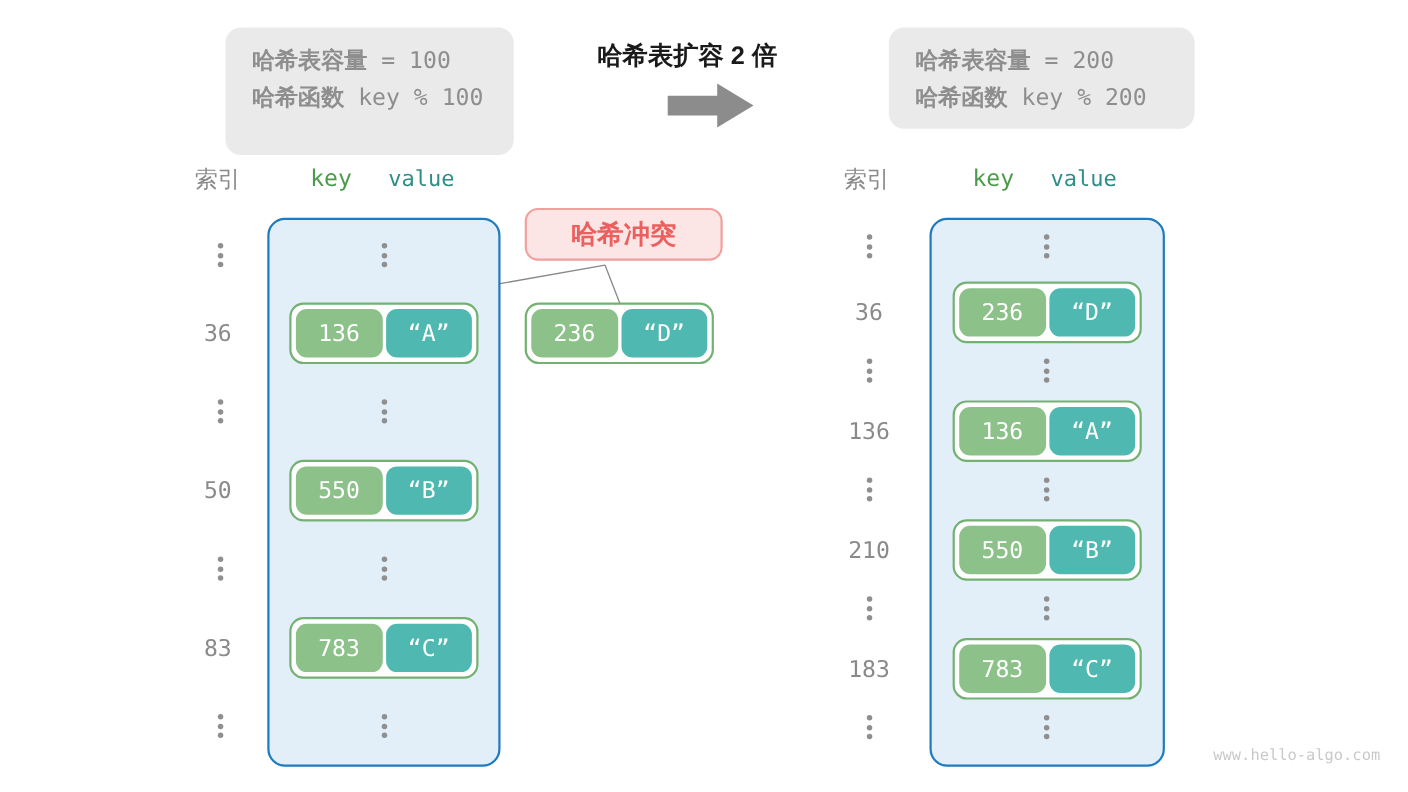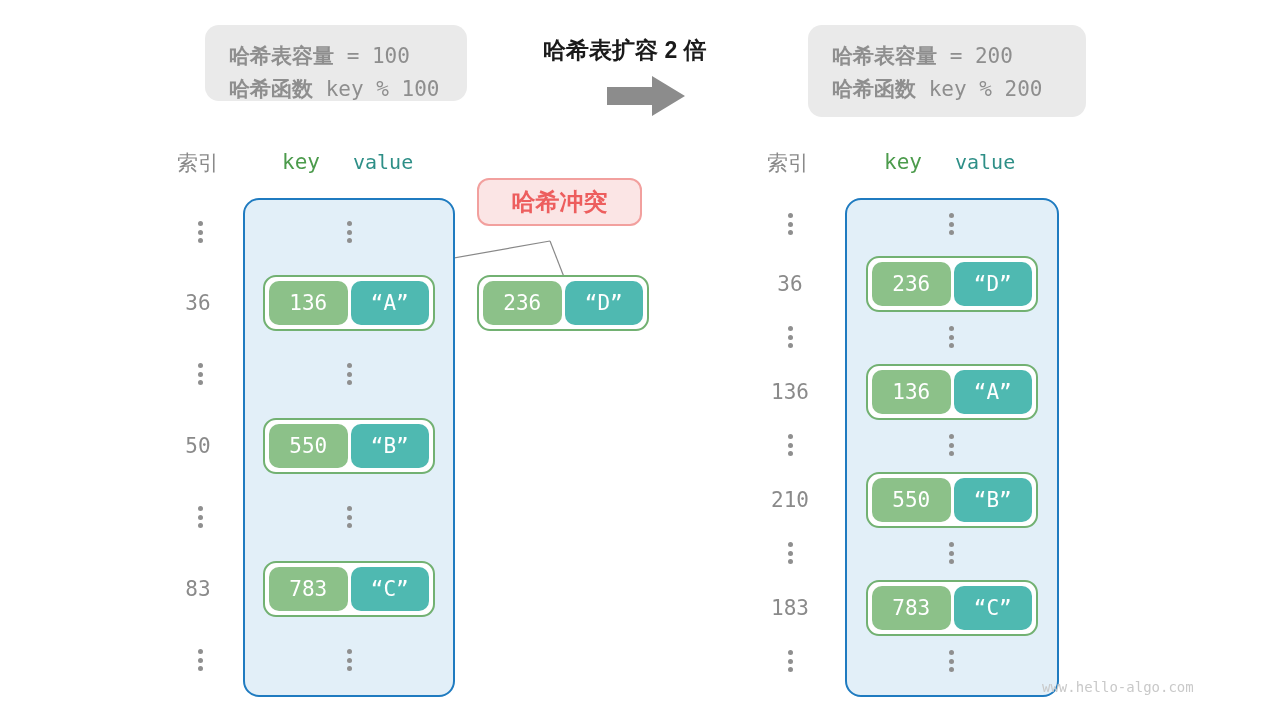--- a/index.html
+++ b/index.html
@@ -47,21 +47,21 @@
        font-size:24px;font-weight:700;color:#ED5E5E;}
 
   .watermark{font-family:"DejaVu Sans Mono",monospace;font-size:14px;color:#C9C9C9;white-space:pre;}
   svg{display:block;}
 </style>
 </head>
 <body>
 
 <div id="canvas">
 
-  <div class="abs info-box" style="left:205px;top:25px;width:262px;height:76px;">
+  <div class="abs info-box" style="left:205px;top:25px;width:262px;height:116px;">
     <div class="info-line"><span class="zh-bold">哈希表容量</span><span class="code"> = 100</span></div>
     <div class="info-line"><span class="zh-bold">哈希函数</span><span class="code"> key % 100</span></div>
   </div>
 
   <div class="abs info-box" style="left:808px;top:25px;width:278px;height:92px;">
     <div class="info-line"><span class="zh-bold">哈希表容量</span><span class="code"> = 200</span></div>
     <div class="info-line"><span class="zh-bold">哈希函数</span><span class="code"> key % 200</span></div>
   </div>
 
   <div class="abs title" style="left:543px;top:35px;width:214px;">哈希表扩容 2 倍</div>
@@ -130,21 +130,21 @@
   <div class="abs pair" style="left:263px;top:561px;">
     <span class="cell k">783</span>
     <span class="cell v">“C”</span>
   </div>
   <div class="abs vdots" style="left:346px;top:649px;">
       <i></i>
       <i></i>
       <i></i>
     </div>
 
-  <div class="abs collision" style="left:477px;top:178px;width:165px;height:48px;">哈希冲突</div>
+  <div class="abs collision" style="left:477px;top:189px;width:180px;height:48px;">哈希冲突</div>
   <div class="abs pair" style="left:477px;top:275px;">
     <span class="cell k">236</span>
     <span class="cell v">“D”</span>
   </div>
 
   <div class="abs hdr-index" style="left:760px;top:149px;width:56px;">索引</div>
   <div class="abs hdr-key" style="left:884px;top:150px;">key</div>
   <div class="abs hdr-value" style="left:955px;top:150px;">value</div>
 
   <div class="abs bucket" style="left:845px;top:198px;width:214px;height:499px;"></div>
@@ -214,15 +214,15 @@
   <div class="abs pair" style="left:866px;top:580px;">
     <span class="cell k">783</span>
     <span class="cell v">“C”</span>
   </div>
   <div class="abs vdots" style="left:948px;top:650px;">
       <i></i>
       <i></i>
       <i></i>
     </div>
 
-  <div class="abs watermark" style="left:1042px;top:679px;">www.hello-algo.com</div>
+  <div class="abs watermark" style="left:1103px;top:679px;">www.hello-algo.com</div>
 
 </div>
 
 </body></html>

